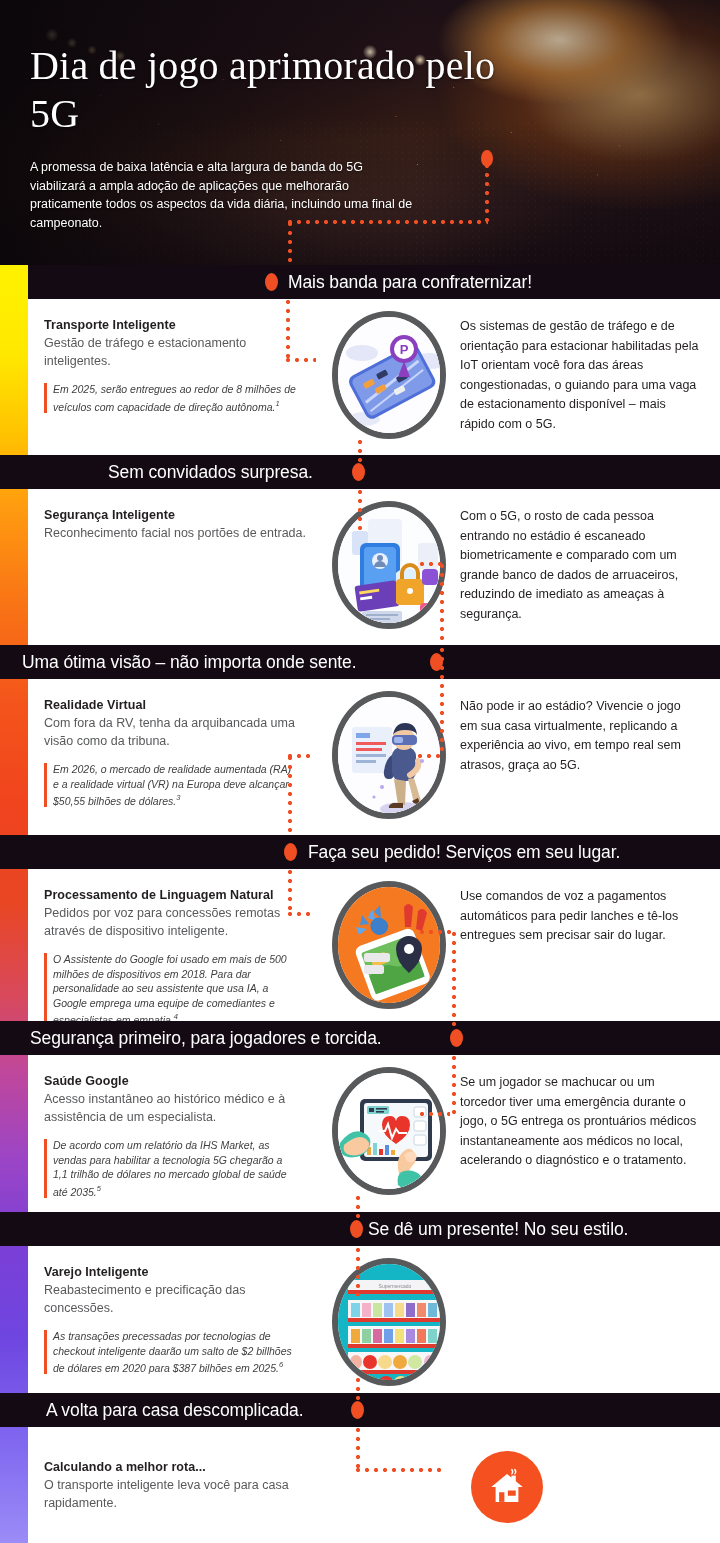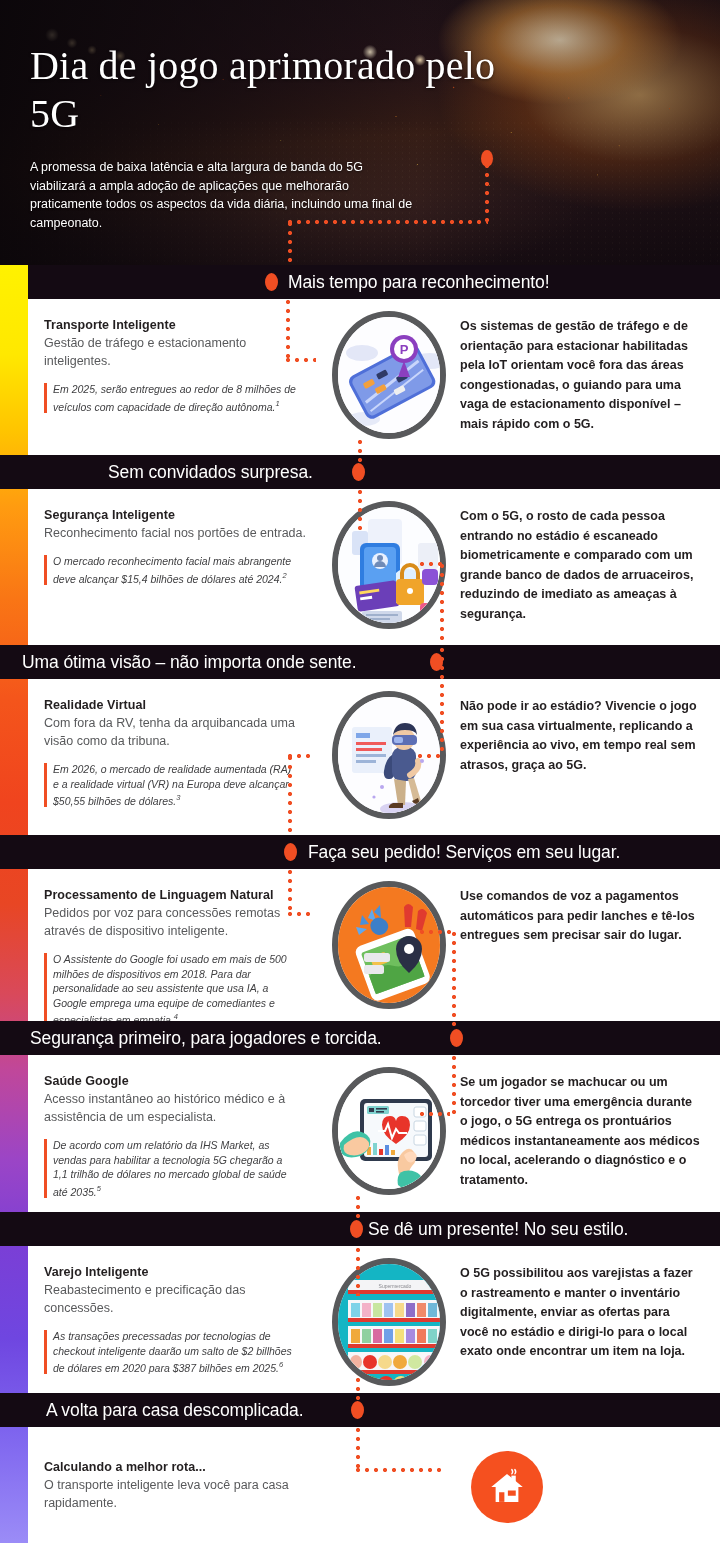--- a/index.html
+++ b/index.html
@@ -120,21 +120,21 @@
     color:#3f3f41; font-weight:400; width:252px;
   }
   .stat:before{
     content:""; position:absolute; left:0; top:1px; bottom:1px;
     width:2.5px; background:#f04e23;
   }
   .stat sup{ font-size:7.5px; vertical-align:super; }
 
   .col-right{
     position:absolute; left:432px; width:240px; top:18px;
-    font-size:12.5px; line-height:19.5px; color:#231f20; font-weight:700;
+    font-size:12.5px; line-height:19.5px; color:#231f20; font-weight:400;
   }
 
   .media{
     position:absolute; left:304px; top:12px;
     width:114px; height:128px;
     border:6px solid #58595b; border-radius:50%;
     overflow:hidden; background:#ffffff;
   }
   .media-inner{ position:absolute; inset:0; }
 
@@ -162,21 +162,21 @@
     <div class="hero-sub">A promessa de baixa latência e alta largura de banda do 5G viabilizará a ampla adoção de aplicações que melhorarão praticamente todos os aspectos da vida diária, incluindo uma final de campeonato.</div>
   </div>
 
   <div class="node" style="left:481px; top:150px;"></div>
   <div class="dot-v" style="left:485px; top:164px;  height:58px;"></div>
   <div class="dot-h" style="left:288px; top:220px;  width:200px;"></div>
   <div class="dot-v" style="left:288px; top:222px;  height:45px;"></div>
 </div>
 
 <div class="band" style="top:265px;">
-  <div class="band-text" style="left:288px;">Mais tempo para reconhecimento!</div>
+  <div class="band-text" style="left:288px;">Mais banda para confraternizar!</div>
   <div class="band-dot" style="left:265px; top:8px;"></div>
 </div>
 
 <div class="gradbar"></div>
 
 <div class="row" style="top:299px; height:152px;">
   <div class="col-left">
     <div class="card-title">Transporte Inteligente</div>
     <div class="card-desc">Gestão de tráfego e estacionamento inteligentes.</div>
     <div class="stat"><span>Em 2025, serão entregues ao redor de 8 milhões de veículos com capacidade de direção autônoma.</span><sup>1</sup></div>
@@ -218,21 +218,20 @@
 
 <div class="band" style="top:455px;">
   <div class="band-text" style="left:108px;">Sem convidados surpresa.</div>
   <div class="band-dot" style="left:352px; top:8px;"></div>
 </div>
 
 <div class="row" style="top:489px; height:153px;">
   <div class="col-left">
     <div class="card-title">Segurança Inteligente</div>
     <div class="card-desc">Reconhecimento facial nos portões de entrada.</div>
-    <div class="stat"><span>O mercado reconhecimento facial mais abrangente deve alcançar $15,4 bilhões de dólares até 2024.</span><sup>2</sup></div>
   </div>
 
   <div class="media">
     <div class="media-inner">
       <svg viewBox="0 0 114 128" width="114" height="128">
         <rect width="114" height="128" fill="#fcfdff"></rect>
         <rect x="30" y="12" width="34" height="46" rx="4" fill="#eef2fb"></rect>
         <rect x="14" y="24" width="16" height="24" rx="3" fill="#d9e3f7"></rect>
         <rect x="22" y="36" width="40" height="62" rx="6" fill="#2f7de0"></rect>
         <rect x="26" y="40" width="32" height="54" rx="4" fill="#5aa0f2"></rect>
@@ -464,21 +463,20 @@
           <ellipse cx="33" cy="118" rx="7" ry="6" fill="#5aa544"></ellipse>
           <ellipse cx="48" cy="118" rx="7" ry="6" fill="#e8342a"></ellipse>
           <ellipse cx="63" cy="118" rx="7" ry="6" fill="#f4e07a"></ellipse>
           <ellipse cx="78" cy="118" rx="7" ry="6" fill="#8e6ec8"></ellipse>
           <ellipse cx="93" cy="118" rx="6" ry="6" fill="#f0a93c"></ellipse>
         </g>
       </svg>
     </div>
   </div>
 
-  <div class="col-right">O 5G possibilitou aos varejistas a fazer o rastreamento e manter o inventário digitalmente, enviar as ofertas para você no estádio e dirigi-lo para o local exato onde encontrar um item na loja.</div>
 </div>
 <div class="dot-v" style="left:356px; top:1248px; height:48px; z-index:5;"></div>
 <div class="dot-v" style="left:356px; top:1378px; height:32px; z-index:5;"></div>
 
 <div class="band" style="top:1393px;">
   <div class="band-text" style="left:46px;">A volta para casa descomplicada.</div>
   <div class="band-dot" style="left:351px; top:8px;"></div>
 </div>
 
 <div class="row" style="top:1427px; height:108px;">

